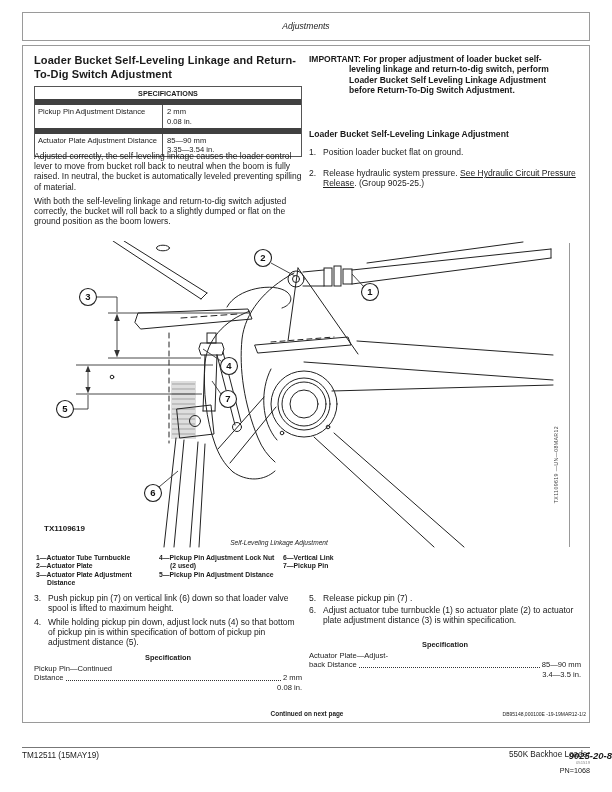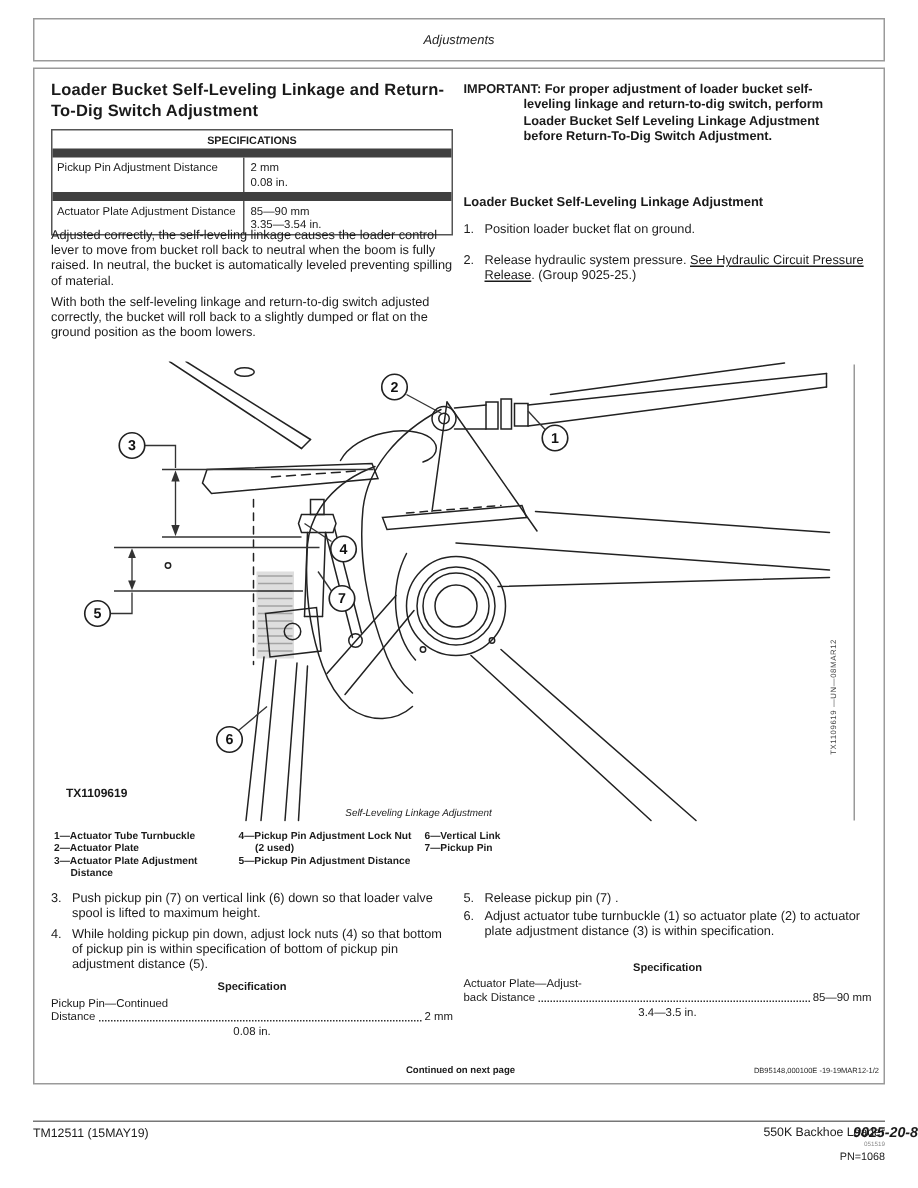--- a/index.html
+++ b/index.html
@@ -37,21 +37,21 @@
   .subheading { top:83px; font-size:8.6px; font-weight:bold; }
 
   .step { position:absolute; font-size:8.5px; line-height:10.2px; padding-left:14px; text-indent:-14px; }
   .step .num { display:inline-block; width:14px; text-indent:0; }
   .xref { text-decoration:underline; cursor:pointer; }
 
   .spec-block { position:absolute; font-size:7.6px; line-height:9.5px; }
   .spec-block .sb-head { text-align:center; font-weight:bold; font-size:7.4px; margin-bottom:1px; }
   .dotrow { display:flex; align-items:flex-end; }
   .dotrow .dots { flex:1; border-bottom:1px dotted #333; margin:0 2px 2px 2px; height:1px; }
-  .right-val { text-align:center; }
+  .right-val { text-align:right; }
 
   
   .figure-wrap { left:8px; top:195px; width:545px; height:308px; }
   .tx-label { left:21px; top:478px; font-size:8px; font-weight:bold; }
   .fig-caption { left:56px; top:493px; width:400px; text-align:center; font-style:italic; font-size:6.6px; color:#222; }
   .side-label { left:530px; top:380px; writing-mode:vertical-rl; transform:rotate(180deg); font-size:5.2px; letter-spacing:0.4px; color:#444; white-space:nowrap; }
 
   .legend { top:508px; font-size:6.8px; font-weight:bold; line-height:8.4px; }
   .legend .item { padding-left:11px; text-indent:-11px; }
   .lg1 { left:13px;  width:122px; }

